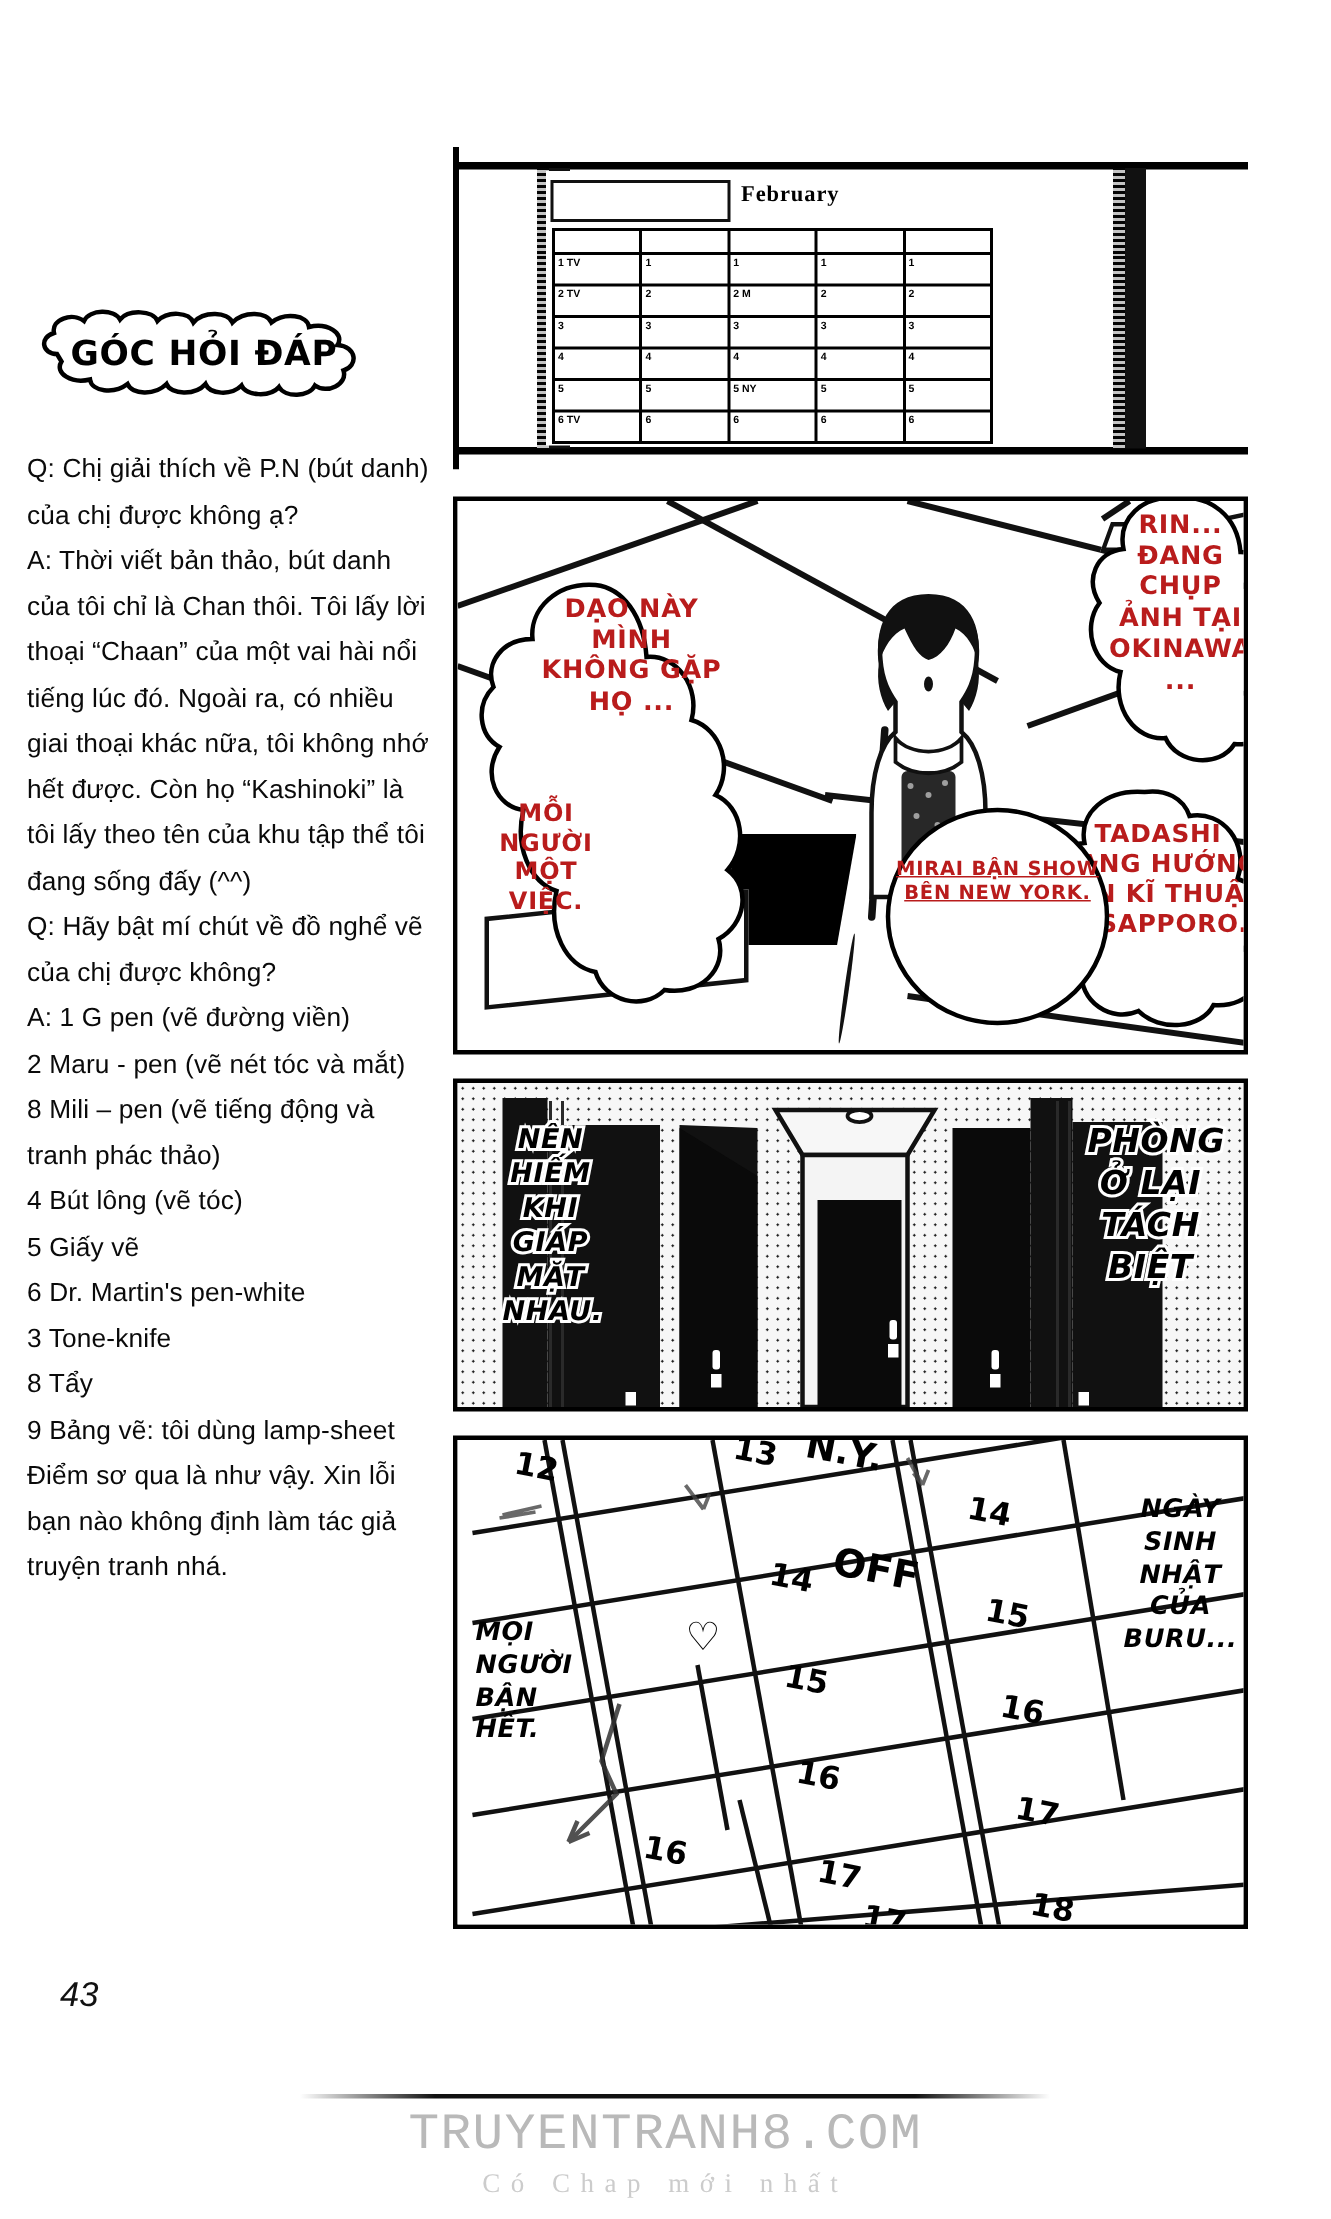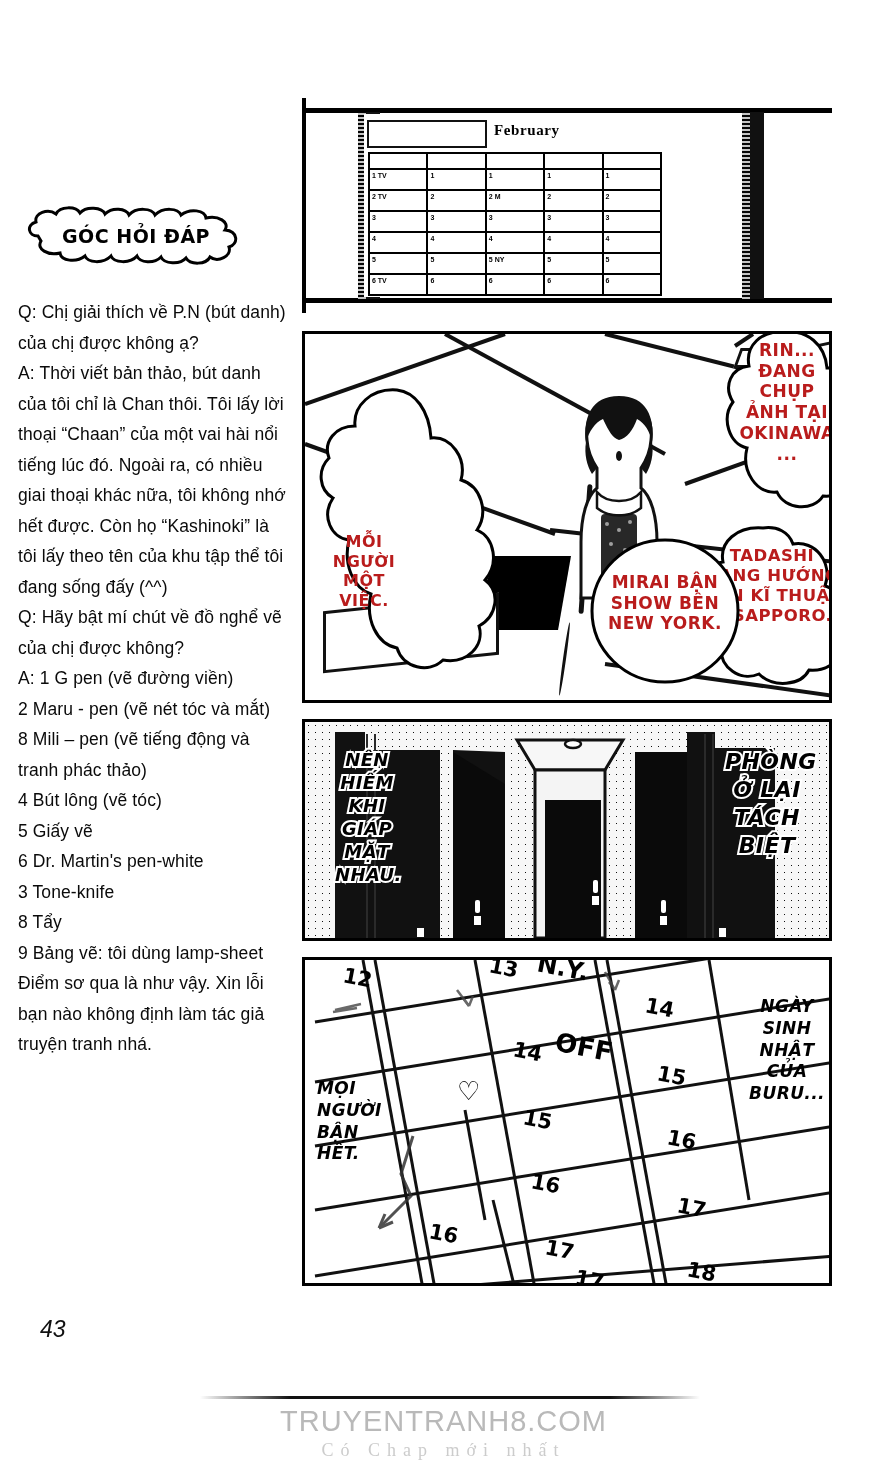--- a/index.html
+++ b/index.html
@@ -37,21 +37,21 @@
   #qa-heading-label {
     position: absolute;
     left: 0;
     top: 0;
     width: 228px;
     height: 62px;
     display: flex;
     align-items: center;
     justify-content: center;
     font-weight: bold;
-    font-size: 19px;
+    font-size: 23px;
     letter-spacing: 0.5px;
     color: #000;
     font-family: "DejaVu Sans", sans-serif;
   }
 
   #qa-body {
     margin-top: 30px;
     font-size: 17.5px;
     line-height: 30.5px;
     color: #0a0a0a;
@@ -238,22 +238,22 @@
     position: absolute;
     left: 200px; top: 1396px; width: 500px; height: 3px;
     background: linear-gradient(90deg,#fff,#111 18%,#111 82%,#fff);
   }
   #footer-watermark {
     position: absolute;
     left: 0; top: 1405px; width: 887px;
     text-align: center;
   }
   #watermark-main {
-    font-family: Liberation Sans, sans-serif;
-    font-size: 29px;
+    font-family: Liberation Mono, monospace;
+    font-size: 34px;
     letter-spacing: 1px;
     color: #b9b9b9;
     display: block;
   }
   #watermark-sub {
     font-family: "Liberation Serif", serif;
     font-size: 18px;
     letter-spacing: 7px;
     color: #cccccc;
     display: block;
@@ -429,20 +429,21 @@
              C24 182 34 206 52 212
              C46 238 58 262 78 266
              C84 286 110 292 124 278
              C148 282 166 264 160 244
              C178 234 182 210 166 198
              C180 182 176 156 158 148
              C170 130 162 104 142 98
              C148 76 132 54 112 56
              C110 28 96 10 78 8 Z" fill="#ffffff" stroke="#000" stroke-width="3"></path>
   </svg>
+  <div class="manga-text" style="position:absolute;left:52px;top:62px;width:128px;font-size:17px;">DẠO NÀY MÌNH KHÔNG GẶP HỌ ...</div>
   <div class="manga-text" style="position:absolute;left:16px;top:198px;width:86px;font-size:16px;">MỖI NGƯỜI MỘT VIỆC.</div>
 
   <svg style="position:absolute;left:420px;top:-6px;" width="130" height="190" viewBox="0 0 130 190">
     <path d="M60 4 C36 2 20 18 24 38 C6 40 -2 58 8 74
              C-4 90 4 116 22 120 C16 144 32 166 52 164
              C60 182 88 184 98 168 C122 170 134 150 126 134
              C142 120 140 94 122 86
              C134 66 122 40 102 40
              C100 16 82 2 60 4 Z" fill="#ffffff" stroke="#000" stroke-width="3"></path>
   </svg>
@@ -455,21 +456,21 @@
              C142 148 154 126 144 110
              C158 94 152 68 132 62
              C140 38 122 16 100 20
              C96 8 84 2 70 4 Z" fill="#ffffff" stroke="#000" stroke-width="3"></path>
   </svg>
   <div class="manga-text" style="position:absolute;left:396px;top:212px;width:142px;font-size:16.5px;">TADASHI ĐANG HƯỚNG DẪN KĨ THUẬT Ở SAPPORO.</div>
 
   <svg style="position:absolute;left:284px;top:202px;" width="152" height="150" viewBox="0 0 152 150">
     <ellipse cx="76" cy="75" rx="73" ry="71" fill="#ffffff" stroke="#000" stroke-width="3"></ellipse>
   </svg>
-  <div class="manga-text" style="position:absolute;left:292px;top:238px;width:136px;font-size:17px;">MIRAI BẬN SHOW BÊN NEW YORK.</div>
+  <div class="manga-text" style="position:absolute;left:292px;top:238px;width:136px;font-size:13px;text-decoration:underline;">MIRAI BẬN SHOW BÊN NEW YORK.</div>
 </div>
 
 <div class="panel" id="panel-hallway">
   <div id="hall-bg"></div>
 
   <svg width="530" height="222" style="position:absolute;left:0;top:0;">
 
     <polygon points="30,10 60,10 60,216 30,216" fill="#111"></polygon>
     <polygon points="60,28 135,28 135,216 60,216" fill="#111"></polygon>
     <polygon points="148,28 200,30 200,216 148,216" fill="#111"></polygon>

